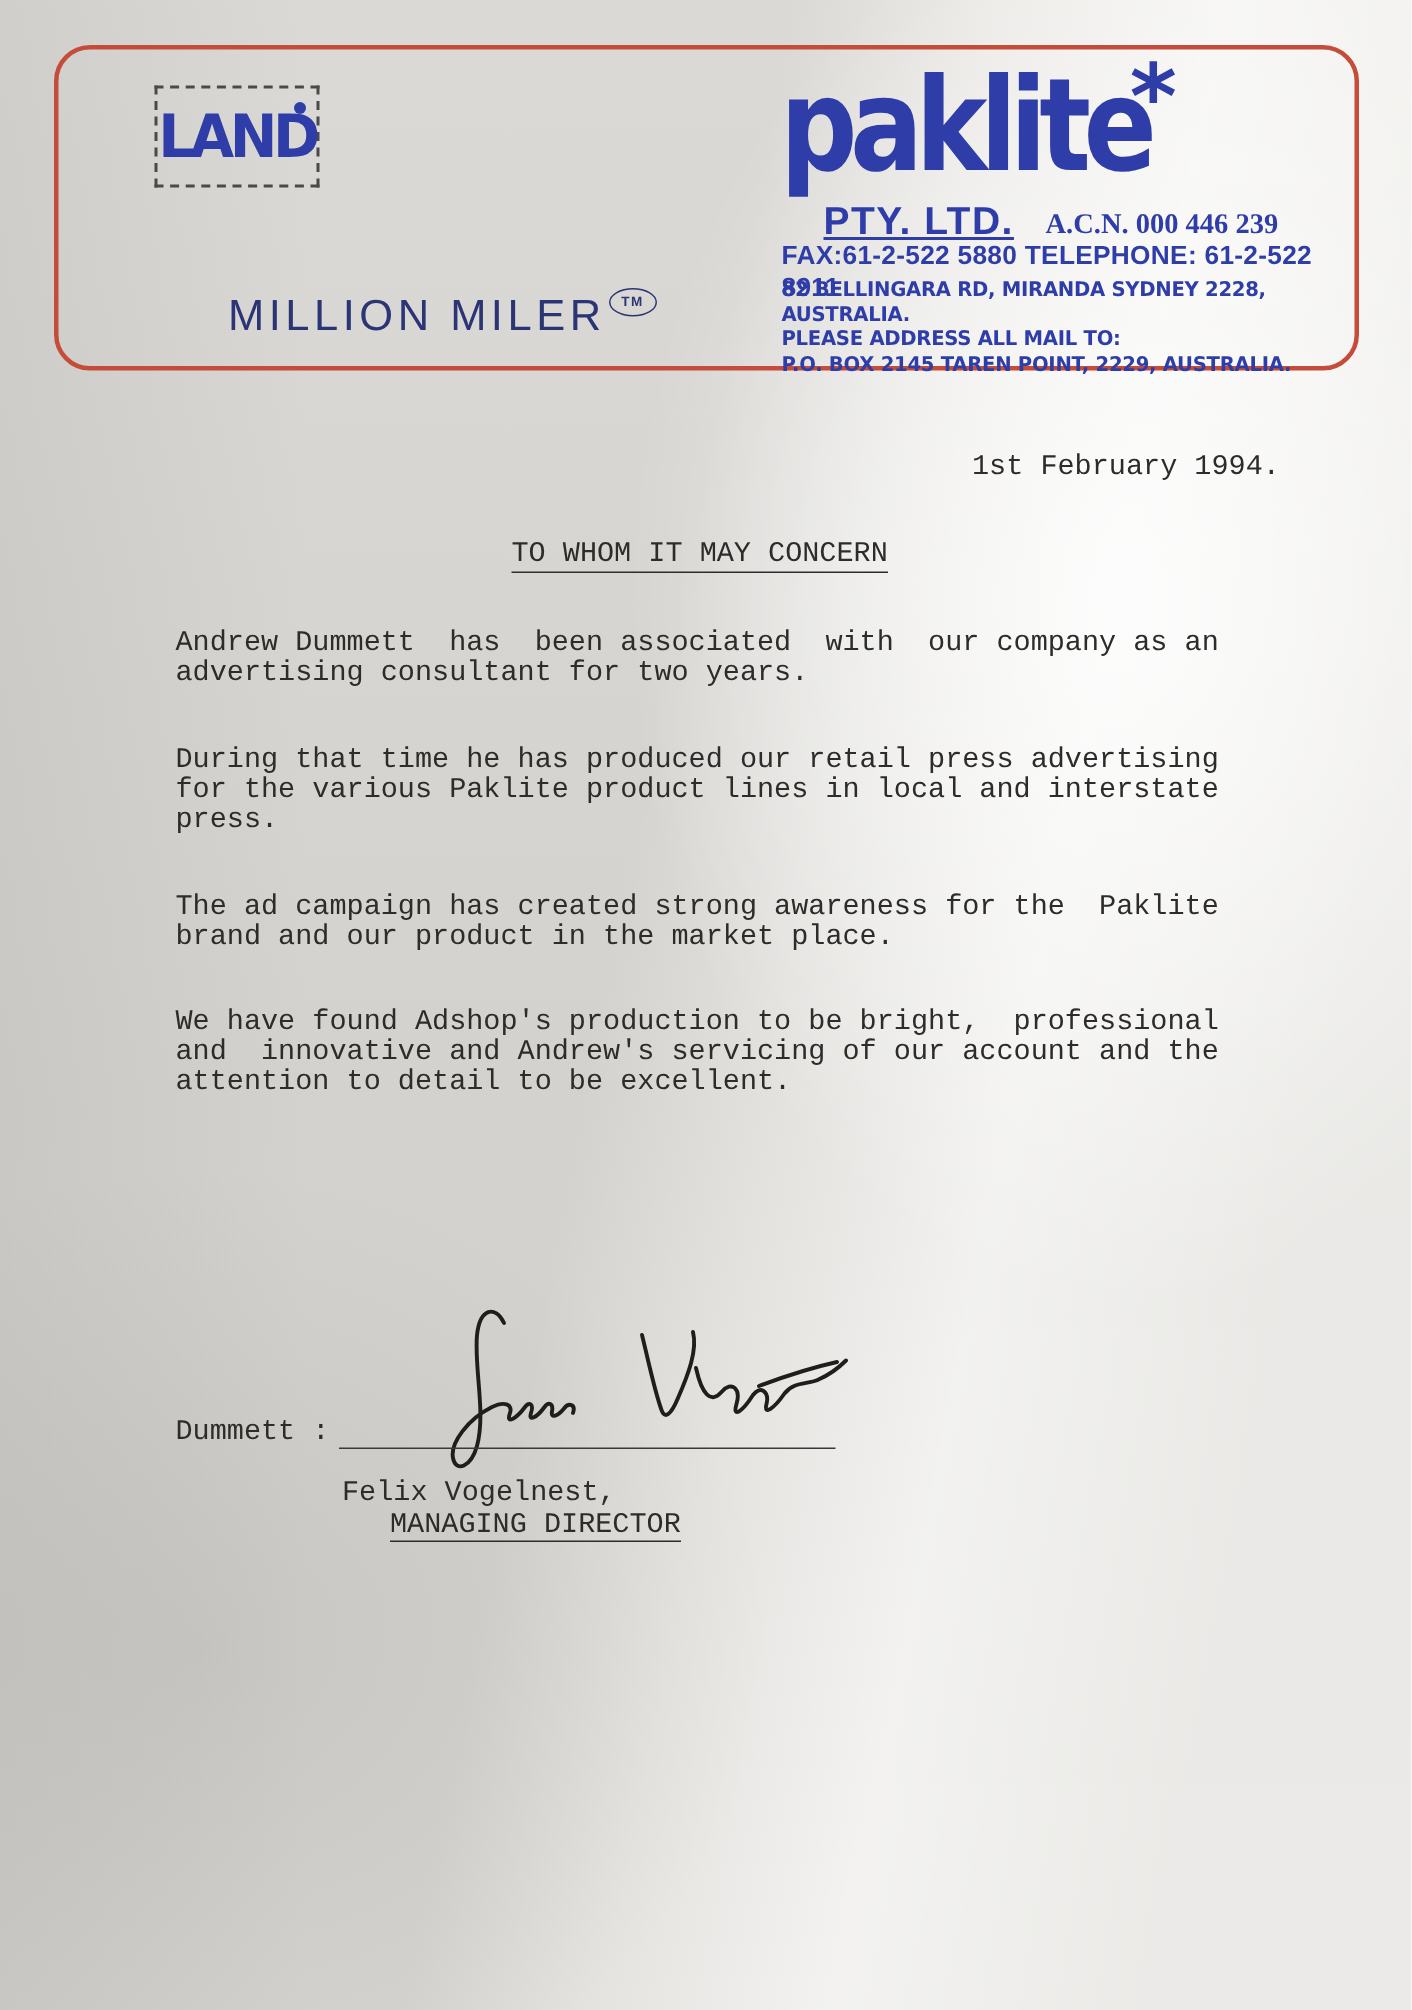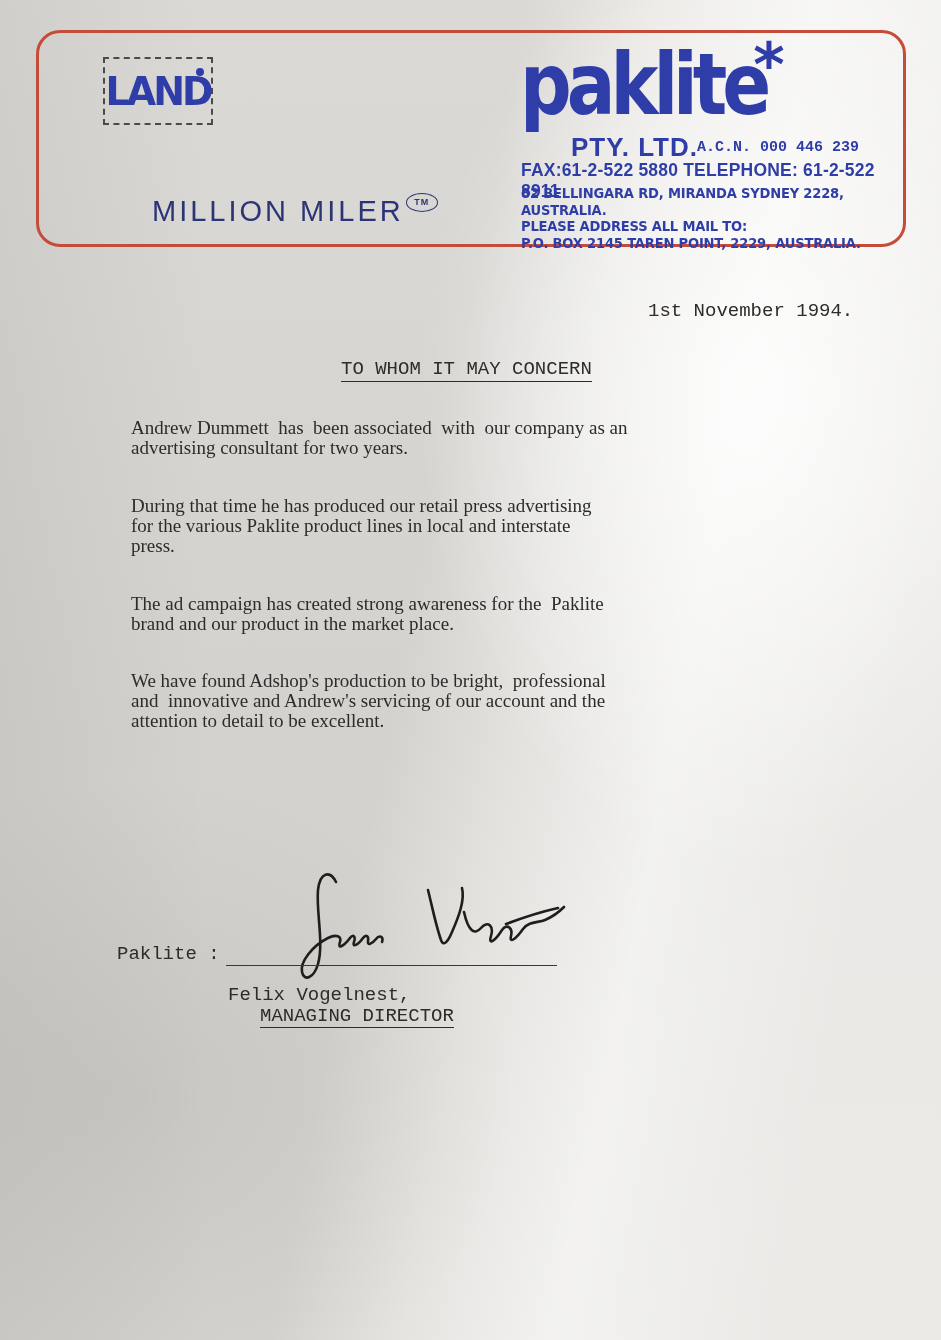--- a/index.html
+++ b/index.html
@@ -49,28 +49,29 @@
     font-weight:800;font-size:86px;letter-spacing:-6px;line-height:1;
     transform:scaleX(0.84);transform-origin:left bottom;
   }
   .brand-star{
     display:inline-block;
     font-family:"DejaVu Sans",sans-serif;
     font-weight:800;font-size:60px;line-height:1;
     position:relative;top:-28px;left:-60px;
   }
   .pty{
-    position:absolute;left:532px;top:99px;
+    position:absolute;left:510px;top:99px;
     font-weight:700;font-size:26px;letter-spacing:1px;
     color:var(--brand-blue,#2f3da8);
+    text-decoration:underline;
   }
   .acn{
     position:absolute;left:658px;top:106px;
-    font-family:Liberation Mono, monospace;
-    font-weight:700;font-size:15px;
+    font-family:Liberation Serif, serif;
+    font-weight:700;font-size:19px;
     color:var(--brand-blue,#2f3da8);
   }
   .faxphone{
     position:absolute;left:482px;top:127px;
     font-weight:700;font-size:17.5px;letter-spacing:0.2px;
     color:var(--brand-blue,#2f3da8);
   }
   .addr{
     position:absolute;left:482px;top:152px;
     font-family:"DejaVu Sans",sans-serif;
@@ -94,21 +95,21 @@
   .typed{
     font-family:"Liberation Mono","DejaVu Sans Mono",monospace;
     font-size:19px;line-height:20px;color:#2d2c2a;
     white-space:pre;
   }
   .date{position:absolute;left:648px;top:301px;}
   .salutation{
     position:absolute;left:341px;top:359px;
     border-bottom:1.5px solid #2d2c2a;padding-bottom:2px;
   }
-  .para{position:absolute;left:131px;font-family:Liberation Serif, serif;}
+  .para{position:absolute;left:117px;}
   .p0{top:418px;}
   .p1{top:496px;}
   .p2{top:594px;}
   .p3{top:671px;}
   .p4{top:769px;}
 
   .signed-label{position:absolute;left:117px;top:944px;}
   .sig-line{
     position:absolute;left:226px;top:965px;width:331px;height:0;
     border-bottom:1.5px solid #3a3938;
@@ -145,35 +146,35 @@
       <div>PLEASE ADDRESS ALL MAIL TO:</div>
       <div>P.O. BOX 2145 TAREN POINT, 2229, AUSTRALIA.</div>
     </div>
 
     <div class="product">
       <span>MILLION MILER</span><span class="tm-oval"><span>TM</span></span>
     </div>
 
   </div>
 
-  <div class="typed date">1st November 1994.</div>
+  <div class="typed date">1st February 1994.</div>
   <div class="typed salutation">TO WHOM IT MAY CONCERN</div>
 
   <div class="typed para p0">Andrew Dummett  has  been associated  with  our company as an
 advertising consultant for two years.</div>
   <div class="typed para p1">During that time he has produced our retail press advertising
 for the various Paklite product lines in local and interstate
 press.</div>
   <div class="typed para p2">The ad campaign has created strong awareness for the  Paklite
 brand and our product in the market place.</div>
   <div class="typed para p3">We have found Adshop's production to be bright,  professional
 and  innovative and Andrew's servicing of our account and the
 attention to detail to be excellent.</div>
 
-  <div class="typed signed-label">Paklite :</div>
+  <div class="typed signed-label">Dummett :</div>
 
   <svg class="signature-svg" width="290" height="122" viewBox="0 0 290 122" fill="none">
     <g stroke="#1f1e1d" stroke-width="2.6" stroke-linecap="round" fill="none">
       <path d="M58,14 C52,2 42,4 40,22 C38,44 46,74 40,96 C36,110 26,114 24,104 C22,94 34,78 50,70 C58,66 64,68 62,74 C59,82 66,78 72,70 C75,66 78,68 76,74 C74,80 80,77 85,70 C88,66 91,68 90,73 C89,78 94,76 98,71 C101,67 106,68 104,74"></path>
       <path d="M150,22 C154,38 158,58 163,72 C165,78 169,76 174,64 C181,48 187,32 184,20"></path>
       <path d="M186,44 C190,62 196,68 203,60 C210,52 216,58 213,68 C210,78 217,73 224,62 C229,55 235,60 233,68 C231,76 238,71 245,61 C251,53 260,55 267,52 C274,49 281,44 286,39"></path>
       <path d="M228,56 C244,50 262,44 280,40"></path>
     </g>
   </svg>
 

